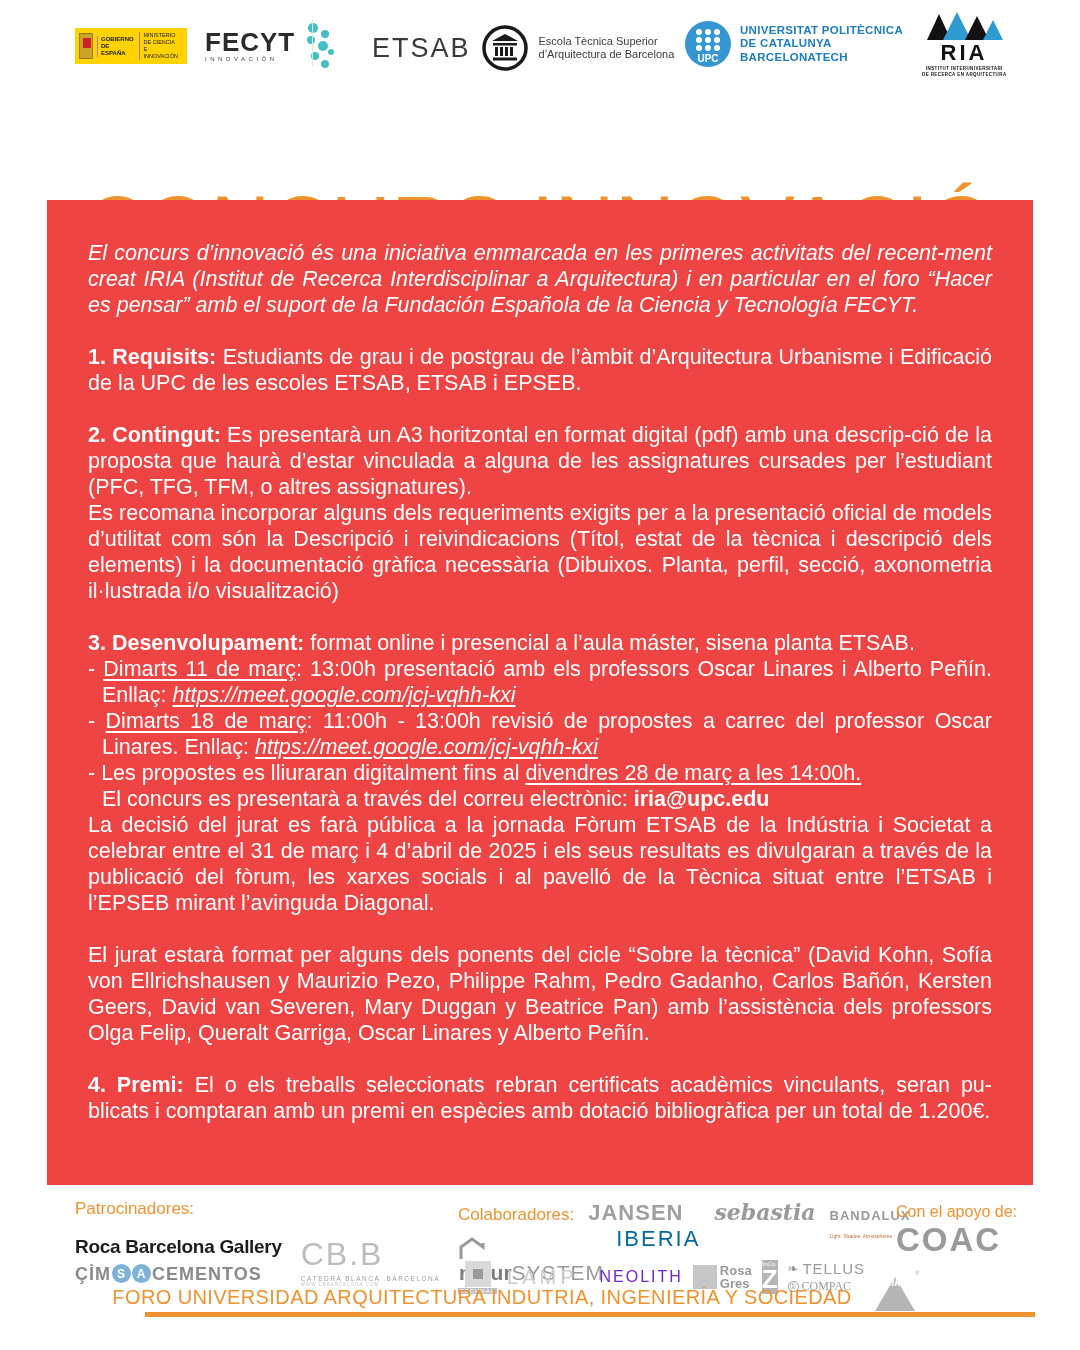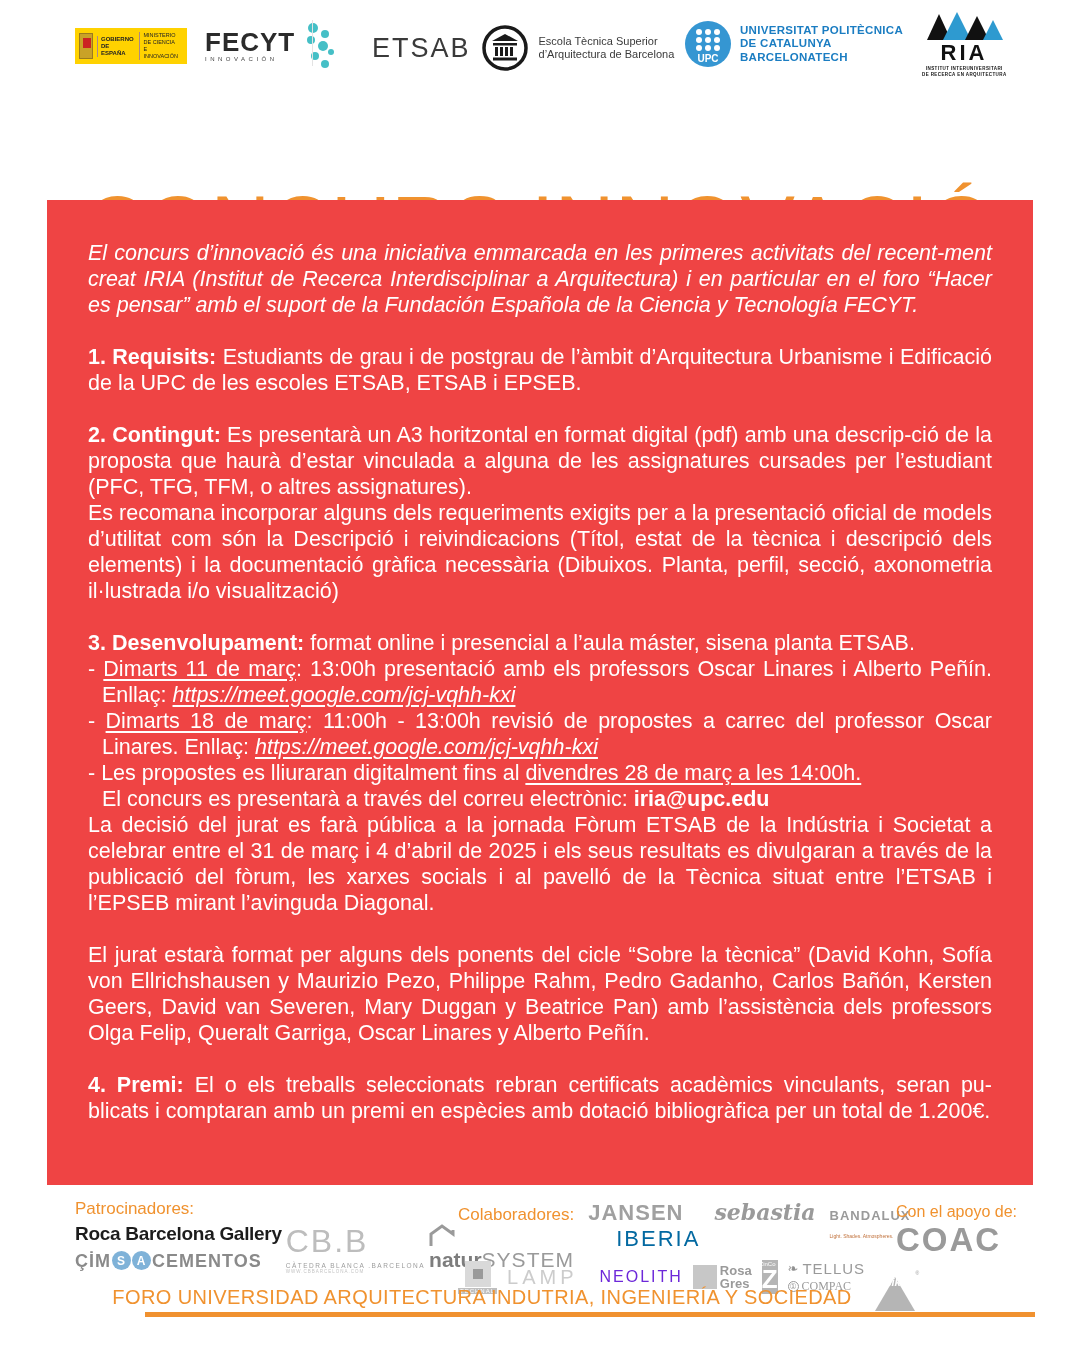--- a/index.html
+++ b/index.html
@@ -69,21 +69,21 @@
   .bullet.noDash { text-indent:0; }
   .u { text-decoration:underline; text-underline-offset:3px; }
   .meet-link { color:#ffffff; font-style:italic; text-decoration:underline; text-underline-offset:3px; }
   .email { font-weight:bold; }
 
   
   .sponsors { position:absolute; top:1195px; left:0; width:1080px; height:92px; }
   .sp-label { color:#F0922F; font-size:17px; }
 
   .sp-left { position:absolute; left:75px; top:4px; }
-  .sp-left-row { display:flex; align-items:center; gap:4px; margin-top:2px; }
+  .sp-left-row { display:flex; align-items:center; gap:19px; margin-top:15px; }
   .roca { font-size:19px; font-weight:bold; color:#1c1c1c; letter-spacing:-0.3px; }
   .cimsa { margin-top:6px; font-size:18px; font-weight:bold; color:#8a8a8a; letter-spacing:1px; display:flex; align-items:flex-start; gap:1px; }
   .cimsa-circle { display:inline-flex; width:19px; height:19px; border-radius:50%; background:#7FB2D8; color:#fff; font-size:12px; align-items:center; justify-content:center; }
   .cbb { text-align:left; color:#bdbdbd; }
   .cbb-big { font-size:32px; line-height:40px; font-weight:200; letter-spacing:2px; }
   .cbb-sub { font-size:6.5px; letter-spacing:1.5px; color:#9d9d9d; margin-top:1px; }
   .cbb-url { font-size:4.5px; letter-spacing:1px; color:#c4c4c4; }
   .natur { display:flex; flex-direction:column; align-items:flex-start; }
   .natur-text { font-size:21px; color:#9a9a9a; margin-top:2px; }
   .natur-text b { color:#7d7d7d; }

